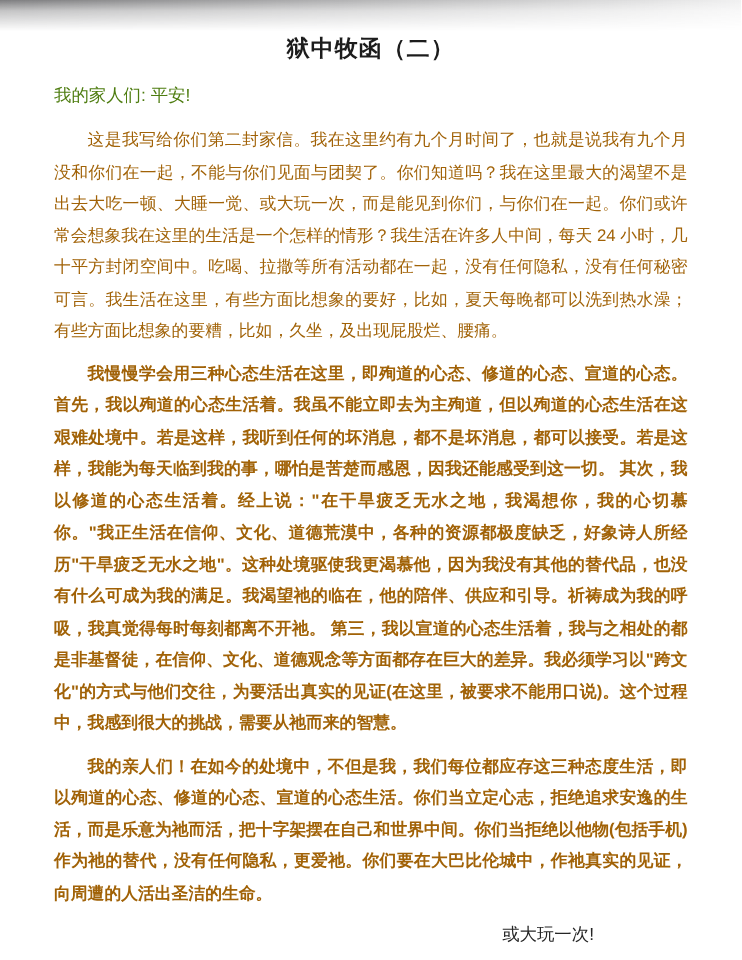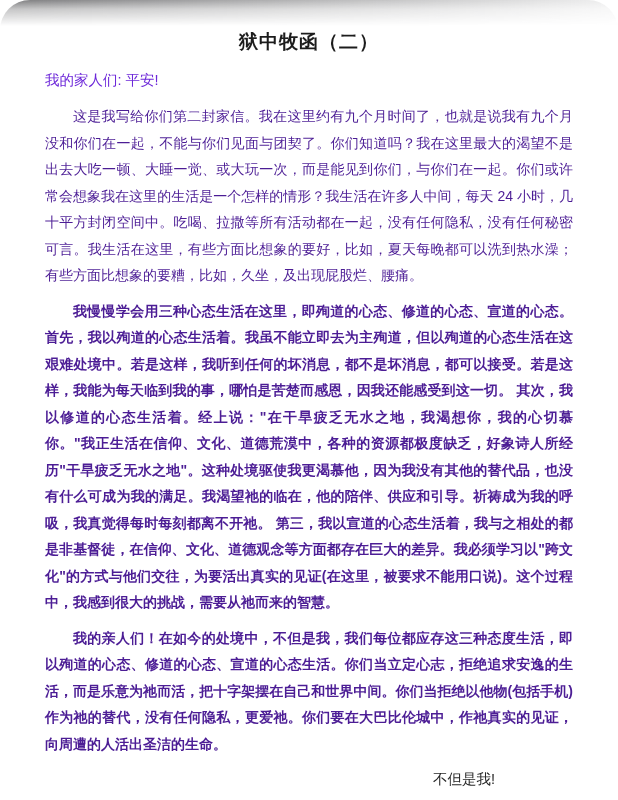--- a/index.html
+++ b/index.html
@@ -8,21 +8,20 @@
     background: #ffffff;
   }
   .photo {
     position: relative;
     width: 618px;
     height: 800px;
     margin: 0 auto;
     background: #ffffff;
     overflow: hidden;
     font-family: "Liberation Sans", sans-serif;
-    border-radius: 30px;
   }
   
   .top-shade {
     position: absolute;
     top: 0; left: 0; right: 0;
     height: 26px;
     background: linear-gradient(to right, rgba(118,118,120,0.95), rgba(205,205,206,0.30));
     -webkit-mask-image: linear-gradient(to bottom, #000 0%, rgba(0,0,0,0.45) 35%, transparent 100%);
     mask-image: linear-gradient(to bottom, #000 0%, rgba(0,0,0,0.45) 35%, transparent 100%);
     pointer-events: none;
@@ -38,30 +37,30 @@
     font-size: 19px;
     line-height: 25px;
     font-weight: bold;
     color: #1c1c1c;
     letter-spacing: 1px;
   }
   .salutation {
     margin-top: 15px;
     font-size: 14.5px;
     line-height: 22px;
-    color: #6d28d9;
+    color: #4d7c0f;
   }
   .para {
     margin: 12px 0 0 0;
     font-size: 14px;
     line-height: 26.5px;
     text-align: justify;
     text-indent: 2em;
     word-break: break-all;
-    color: #4c1d95;
+    color: #a16207;
   }
   .para + .para { margin-top: 9px; font-weight: bold; }
   .closing-line {
     margin-top: 9px;
     font-size: 14.5px;
     line-height: 26.5px;
     text-align: right;
     padding-right: 78px;
     color: #262626;
   }
@@ -103,21 +102,21 @@
 
   <div class="letter">
     <h1 class="title">狱中牧函（二）</h1>
 
     <div class="salutation">我的家人们: 平安!</div>
 
     <p class="para">这是我写给你们第二封家信。我在这里约有九个月时间了，也就是说我有九个月没和你们在一起，不能与你们见面与团契了。你们知道吗？我在这里最大的渴望不是出去大吃一顿、大睡一觉、或大玩一次，而是能见到你们，与你们在一起。你们或许常会想象我在这里的生活是一个怎样的情形？我生活在许多人中间，每天 24 小时，几十平方封闭空间中。吃喝、拉撒等所有活动都在一起，没有任何隐私，没有任何秘密可言。我生活在这里，有些方面比想象的要好，比如，夏天每晚都可以洗到热水澡；有些方面比想象的要糟，比如，久坐，及出现屁股烂、腰痛。</p>
     <p class="para">我慢慢学会用三种心态生活在这里，即殉道的心态、修道的心态、宣道的心态。首先，我以殉道的心态生活着。我虽不能立即去为主殉道，但以殉道的心态生活在这艰难处境中。若是这样，我听到任何的坏消息，都不是坏消息，都可以接受。若是这样，我能为每天临到我的事，哪怕是苦楚而感恩，因我还能感受到这一切。 其次，我以修道的心态生活着。经上说："在干旱疲乏无水之地，我渴想你，我的心切慕你。"我正生活在信仰、文化、道德荒漠中，各种的资源都极度缺乏，好象诗人所经历"干旱疲乏无水之地"。这种处境驱使我更渴慕他，因为我没有其他的替代品，也没有什么可成为我的满足。我渴望祂的临在，他的陪伴、供应和引导。祈祷成为我的呼吸，我真觉得每时每刻都离不开祂。 第三，我以宣道的心态生活着，我与之相处的都是非基督徒，在信仰、文化、道德观念等方面都存在巨大的差异。我必须学习以"跨文化"的方式与他们交往，为要活出真实的见证(在这里，被要求不能用口说)。这个过程中，我感到很大的挑战，需要从祂而来的智慧。</p>
     <p class="para">我的亲人们！在如今的处境中，不但是我，我们每位都应存这三种态度生活，即以殉道的心态、修道的心态、宣道的心态生活。你们当立定心志，拒绝追求安逸的生活，而是乐意为祂而活，把十字架摆在自己和世界中间。你们当拒绝以他物(包括手机)作为祂的替代，没有任何隐私，更爱祂。你们要在大巴比伦城中，作祂真实的见证，向周遭的人活出圣洁的生命。</p>
 
-    <div class="closing-line">不但是我!</div>
+    <div class="closing-line">或大玩一次!</div>
     <div class="signature-line">想念你们的家人：周牧</div>
 
   </div>
 
   <div class="watermark">
     <span class="logo-circle"></span>
     <span>SD1130</span>
   </div>
 </div>
 

